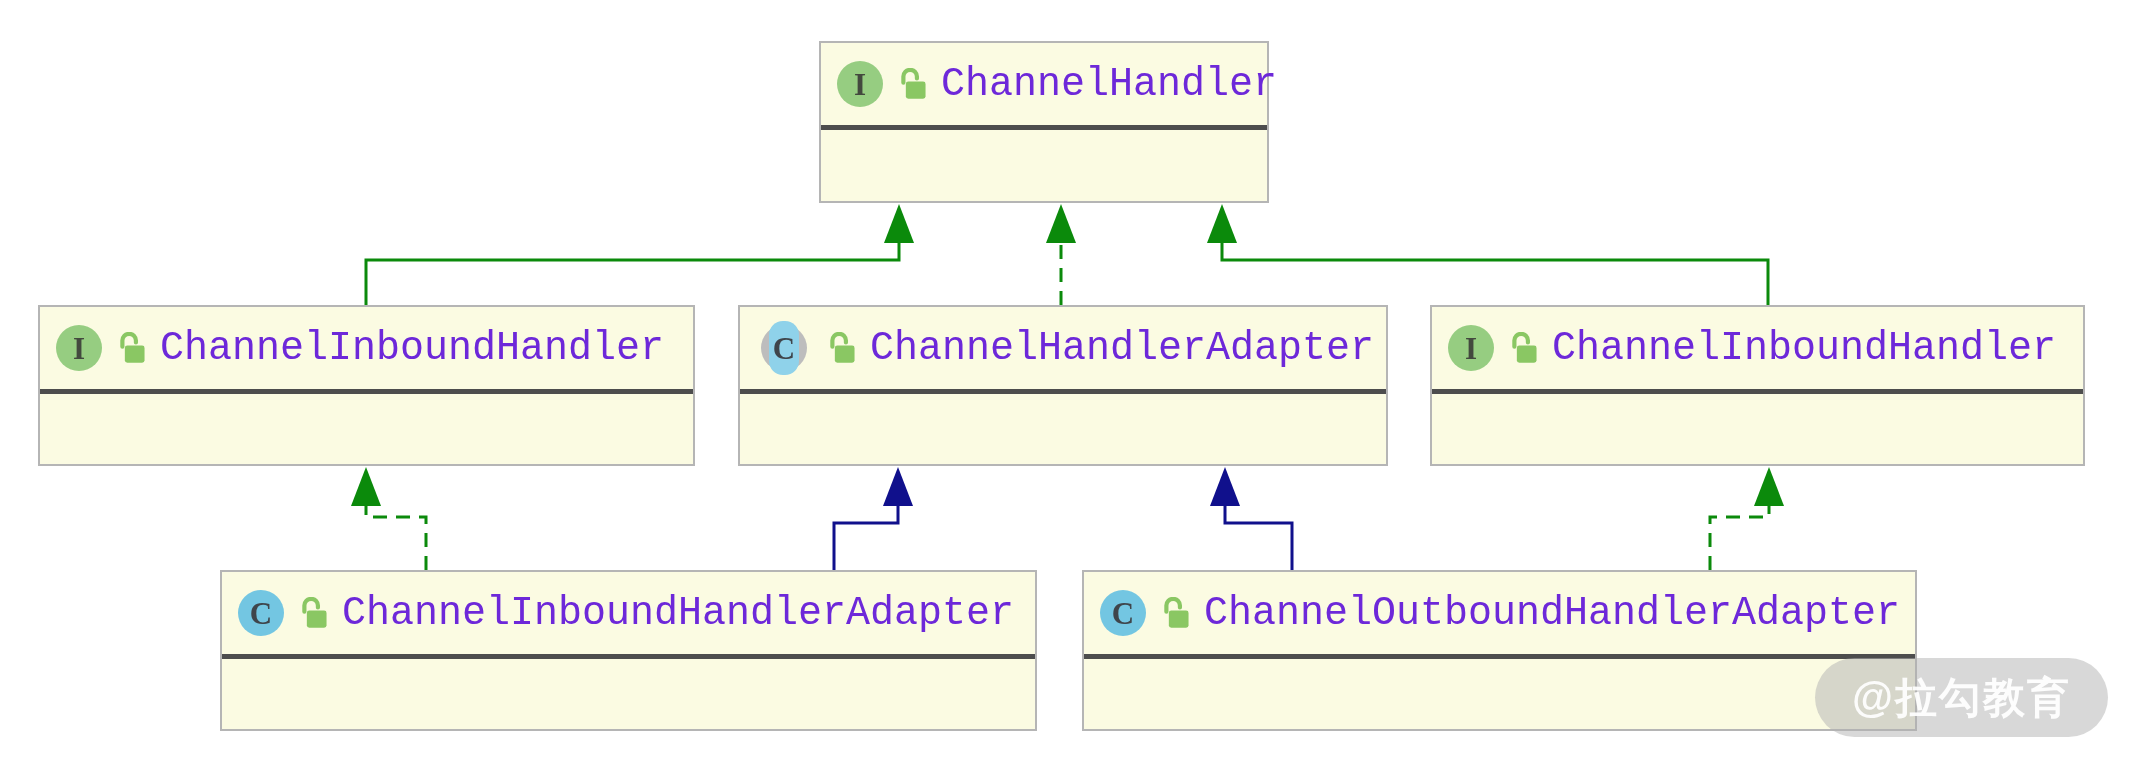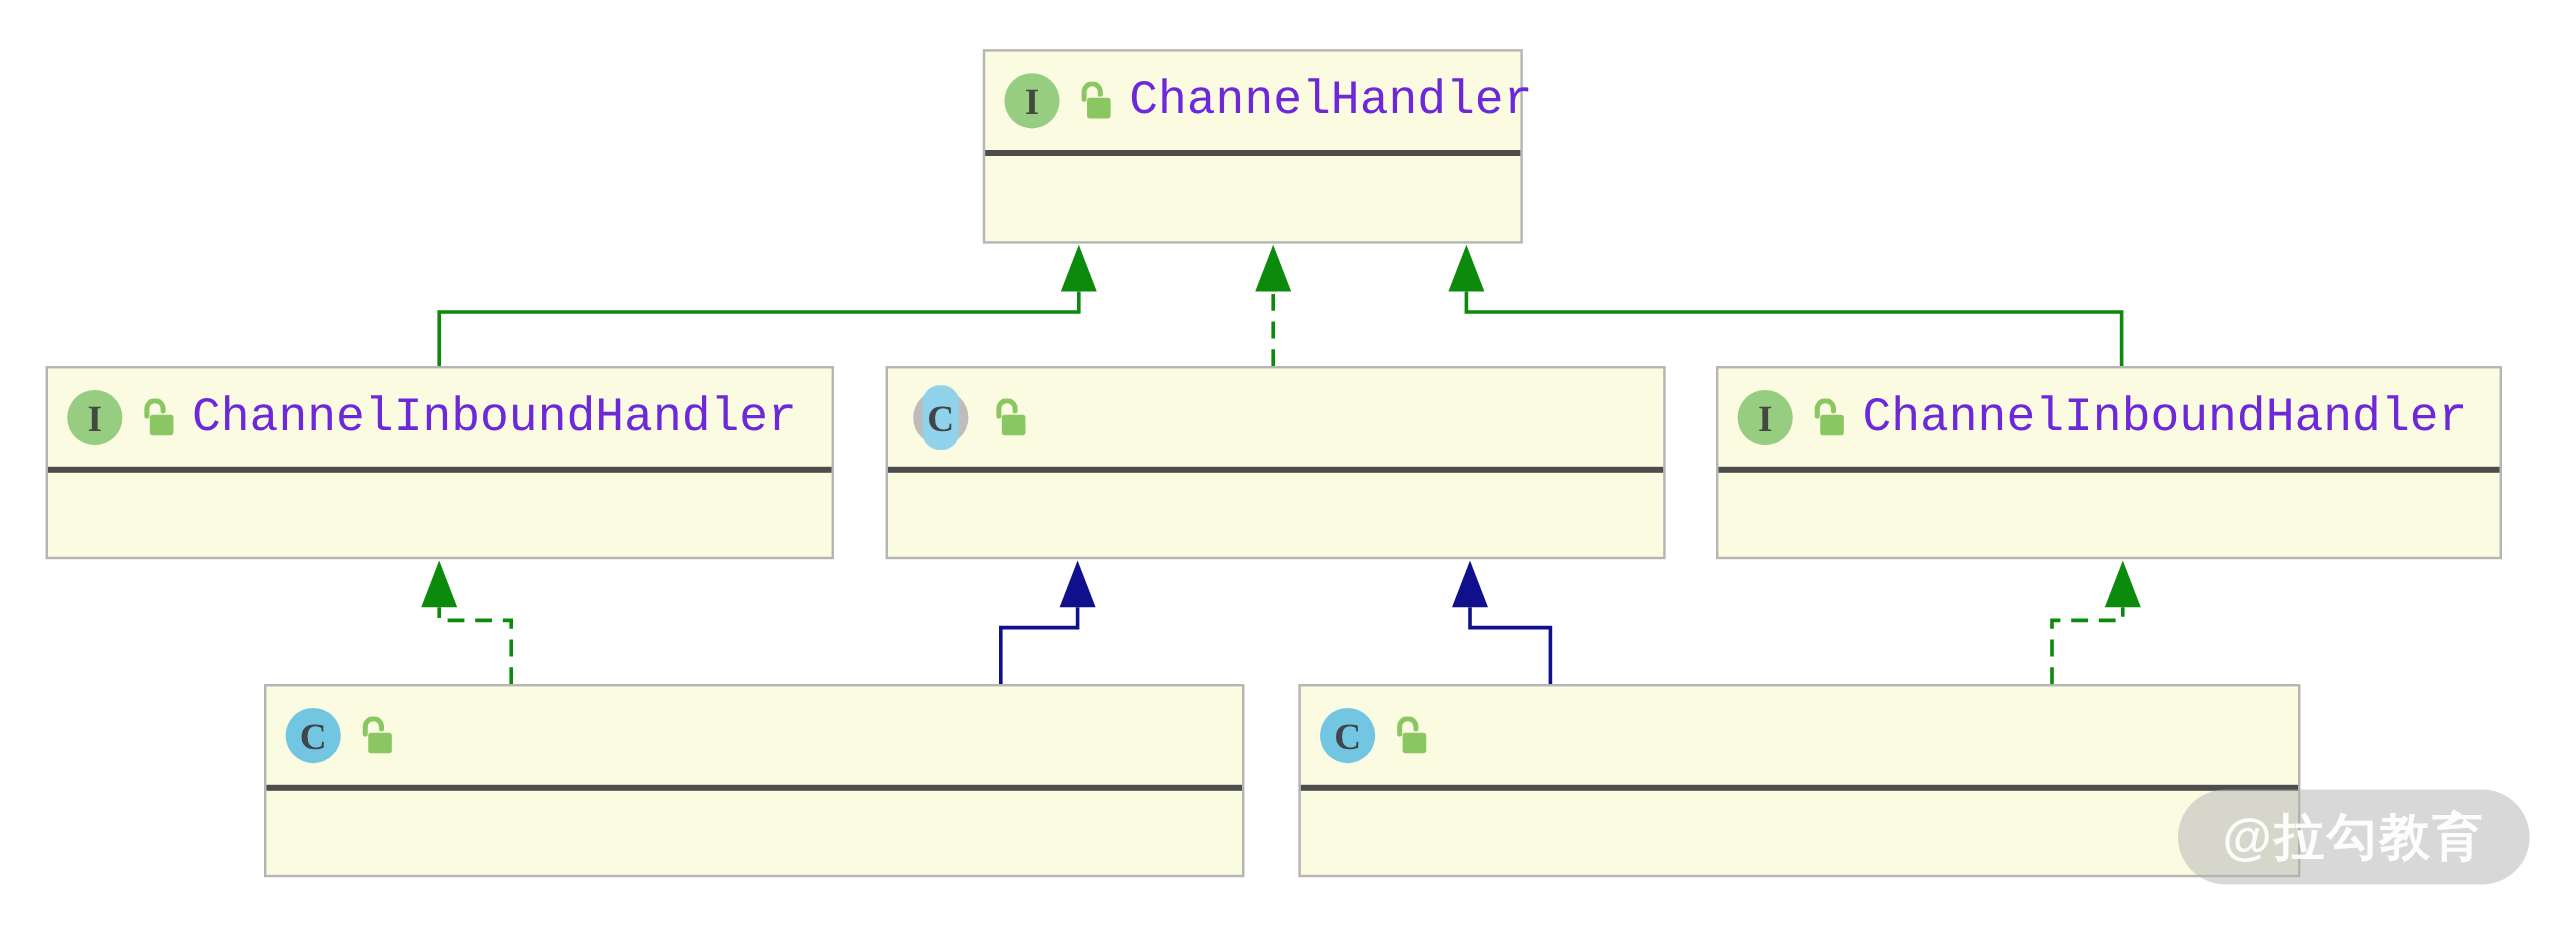--- a/index.html
+++ b/index.html
@@ -155,20 +155,21 @@
     <div class="uml-title">
       <span class="kind-icon abstract">
           <span class="icon-letter">C</span>
         </span>
       <span class="lock-icon">
         <svg width="30" height="32" viewBox="0 0 24 26">
             <path d="M5 12 V7 a5.5 5.5 0 0 1 11 0 v1.5" fill="none" stroke="#8ac763" stroke-width="3.4" stroke-linecap="round"></path>
             <rect x="7" y="11" width="16" height="14" rx="2" fill="#8ac763"></rect>
           </svg>
       </span>
+      <span class="node-label">ChannelHandlerAdapter</span>
     </div>
     <div class="uml-compartment"></div>
   </div>
 
   <div class="uml-node" id="node-outbound">
     <div class="uml-title">
       <span class="kind-icon iface">
           <span class="icon-letter">I</span>
         </span>
       <span class="lock-icon">
@@ -186,35 +187,37 @@
     <div class="uml-title">
       <span class="kind-icon cls">
           <span class="icon-letter">C</span>
         </span>
       <span class="lock-icon">
         <svg width="30" height="32" viewBox="0 0 24 26">
             <path d="M5 12 V7 a5.5 5.5 0 0 1 11 0 v1.5" fill="none" stroke="#8ac763" stroke-width="3.4" stroke-linecap="round"></path>
             <rect x="7" y="11" width="16" height="14" rx="2" fill="#8ac763"></rect>
           </svg>
       </span>
+      <span class="node-label">ChannelInboundHandlerAdapter</span>
     </div>
     <div class="uml-compartment"></div>
   </div>
 
   <div class="uml-node" id="node-outbound-adapter">
     <div class="uml-title">
       <span class="kind-icon cls">
           <span class="icon-letter">C</span>
         </span>
       <span class="lock-icon">
         <svg width="30" height="32" viewBox="0 0 24 26">
             <path d="M5 12 V7 a5.5 5.5 0 0 1 11 0 v1.5" fill="none" stroke="#8ac763" stroke-width="3.4" stroke-linecap="round"></path>
             <rect x="7" y="11" width="16" height="14" rx="2" fill="#8ac763"></rect>
           </svg>
       </span>
+      <span class="node-label">ChannelOutboundHandlerAdapter</span>
     </div>
     <div class="uml-compartment"></div>
   </div>
 
   <div class="watermark">
     <span>@拉勾教育</span>
   </div>
 
 
 </div>

